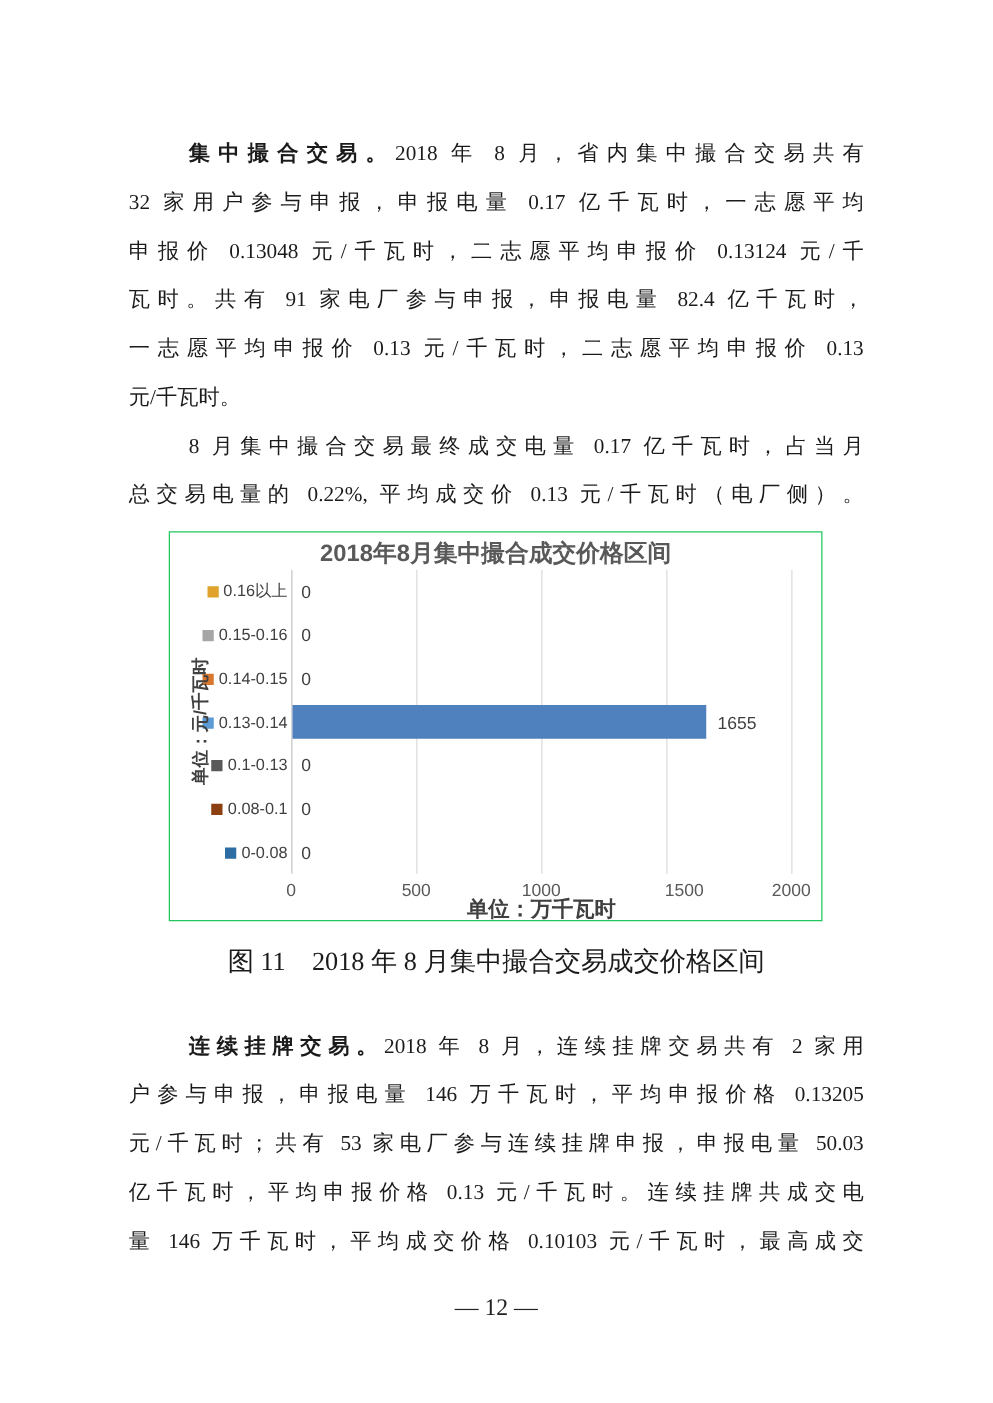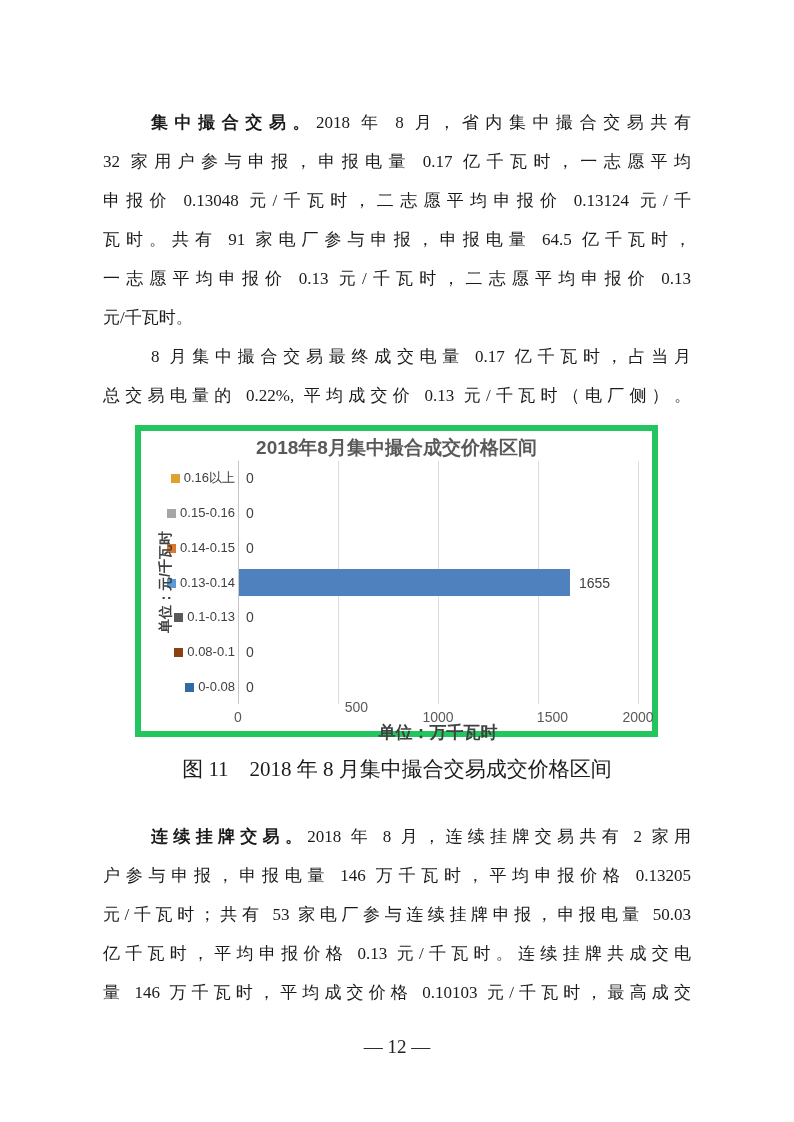--- a/index.html
+++ b/index.html
@@ -8,21 +8,21 @@
   .para{position:absolute;left:103px;width:588px;}
   .line{height:39px;line-height:39px;font-size:17px;overflow:hidden;white-space:nowrap;}
   .line.j{white-space:normal;text-align:justify;text-align-last:justify;}
   .line.ind{padding-left:48px;}
   .line b{font-family:"Liberation Sans","DejaVu Sans",sans-serif;font-weight:700;}
   #caption{position:absolute;left:103px;top:750px;width:588px;height:39px;line-height:39px;
            text-align:center;font-size:21px;}
   #pageno{position:absolute;left:0;top:1036px;width:794px;text-align:center;font-size:19px;color:#222;}
   
   #chartbox{position:absolute;left:135px;top:425px;width:523px;height:312px;
-            border:6px solid #22c55e;background:#fff;box-sizing:border-box;
+            border:1px solid #22c55e;background:#fff;box-sizing:border-box;
             font-family:"Liberation Sans","DejaVu Sans",sans-serif;}
   #charttitle{position:absolute;left:0;top:4px;width:100%;text-align:center;
               font-size:19px;font-weight:bold;color:#595959;}
   .grid{position:absolute;width:1px;background:#dcdcdc;}
   .grid.axis{background:#c6c6c6;}
   .tick{position:absolute;width:60px;text-align:center;font-size:14px;color:#595959;}
   .cat{position:absolute;left:0;width:94px;text-align:right;font-size:13px;font-weight:normal;
        color:#404040;white-space:nowrap;height:18px;line-height:18px;}
   .marker{display:inline-block;width:9px;height:9px;margin-right:4px;position:relative;top:1px;}
   .bar{position:absolute;background:#4e81bd;}
@@ -33,36 +33,36 @@
 </style>
 </head>
 <body>
 
 <div id="page">
 
   <div class="para" id="p1" style="top:103px;">
       <div class="line j ind"><b>集中撮合交易。</b>2018 年 8 月，省内集中撮合交易共有</div>
       <div class="line j">32 家用户参与申报，申报电量 0.17 亿千瓦时，一志愿平均</div>
       <div class="line j">申报价 0.13048 元/千瓦时，二志愿平均申报价 0.13124 元/千</div>
-      <div class="line j">瓦时。共有 91 家电厂参与申报，申报电量 64.5 亿千瓦时，</div>
+      <div class="line j">瓦时。共有 91 家电厂参与申报，申报电量 82.4 亿千瓦时，</div>
       <div class="line j">一志愿平均申报价 0.13 元/千瓦时，二志愿平均申报价 0.13</div>
       <div class="line">元/千瓦时。</div>
     </div>
   <div class="para" id="p2" style="top:337px;">
       <div class="line j ind">8 月集中撮合交易最终成交电量 0.17 亿千瓦时，占当月</div>
       <div class="line j">总交易电量的 0.22%, 平均成交价 0.13 元/千瓦时（电厂侧）。</div>
     </div>
 
   <div id="chartbox">
     <div id="charttitle">2018年8月集中撮合成交价格区间</div>
     <div id="plot">
         <div class="grid axis" style="left: 97px; top: 30px; height: 243px;"></div>
         <div class="tick" style="left: 67px; top: 278px;">0</div>
         <div class="grid" style="left: 197px; top: 30px; height: 243px;"></div>
-        <div class="tick" style="left: 167px; top: 268px; text-align: right;">500</div>
+        <div class="tick" style="left: 167px; top: 278px;">500</div>
         <div class="grid" style="left: 297px; top: 30px; height: 243px;"></div>
         <div class="tick" style="left: 267px; top: 278px;">1000</div>
         <div class="grid" style="left: 397px; top: 30px; height: 243px;"></div>
         <div class="tick" style="left: 367px; top: 278px; text-align: right;">1500</div>
         <div class="grid" style="left: 497px; top: 30px; height: 243px;"></div>
         <div class="tick" style="left: 467px; top: 278px;">2000</div>
         <div class="cat" style="top: 38.3571px;"><span class="marker" style="background: rgb(223, 163, 45);"></span>0.16以上</div>
         <div class="val" style="left: 105px; top: 38.3571px;">0</div>
         <div class="cat" style="top: 73.0714px;"><span class="marker" style="background: rgb(166, 166, 166);"></span>0.15-0.16</div>
         <div class="val" style="left: 105px; top: 73.0714px;">0</div>

